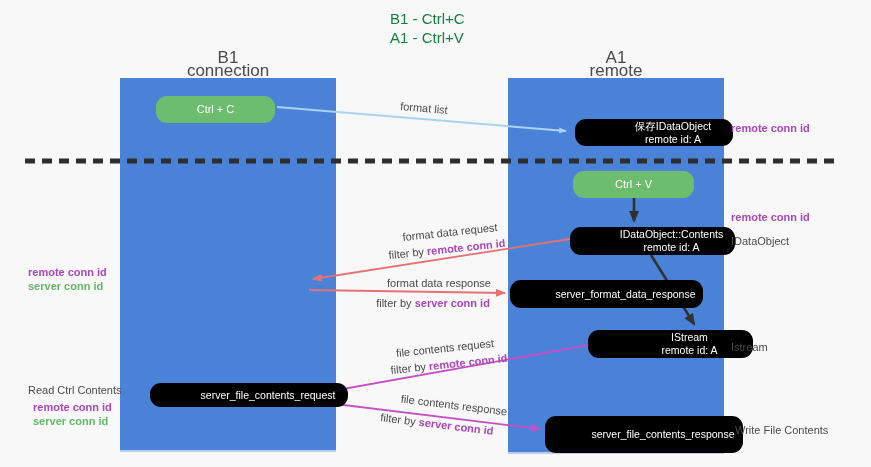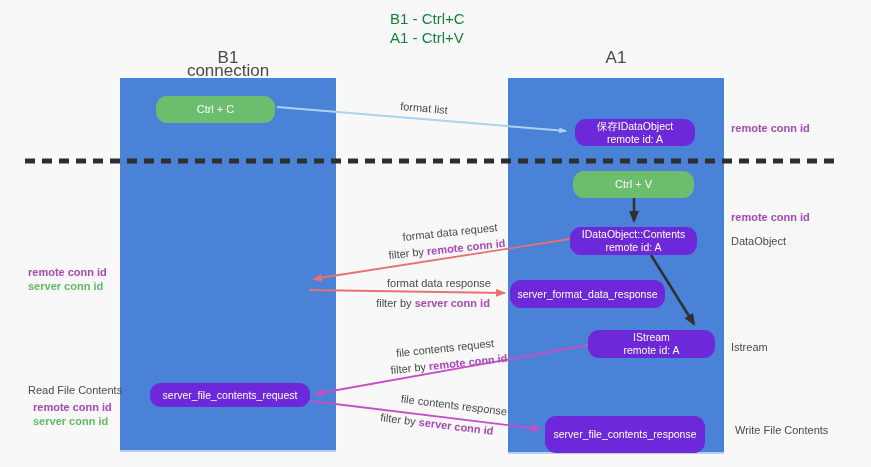--- a/index.html
+++ b/index.html
@@ -5,21 +5,21 @@
   html,body{margin:0;padding:0;}
   body{font-family:"Liberation Sans",sans-serif;background:#f1f1f1;}
   #stage{position:relative;width:871px;height:467px;background:#f8f8f8;overflow:hidden;}
   .abs{position:absolute;}
   #title{left:390px;top:9px;font-size:15px;line-height:19px;color:#15803d;}
   .col-header{width:216px;text-align:center;font-size:17px;line-height:13px;color:#4a4a4a;}
   .lane{width:216px;height:372px;background:#4a82d7;border-bottom:2px solid #b9cdef;}
   .box{display:flex;flex-direction:column;align-items:center;justify-content:center;
        color:#ffffff;font-size:11px;line-height:13px;text-align:center;white-space:nowrap;border-radius:11px;}
   .green{background:#6dbd6e;}
-  .orange{background:#6d28d9;font-size:10.5px;}
+  .orange{background:#000000;font-size:10.5px;padding-left:38px;}
   .lbl{transform:translate(-50%,-50%);white-space:nowrap;font-size:11px;color:#4a4a4a;}
   .purple{color:#ab47bc;font-weight:bold;}
   .greent{color:#62ba66;font-weight:bold;}
   .dark{color:#4a4a4a;}
   .side{font-size:11px;line-height:13px;white-space:nowrap;}
   svg.overlay{position:absolute;left:0;top:0;pointer-events:none;}
 </style>
 </head>
 <body>
 
@@ -29,20 +29,21 @@
     <div>B1 - Ctrl+C</div>
     <div>A1 - Ctrl+V</div>
   </div>
 
   <div class="abs col-header" style="left:120px;top:51px;">
     <div>B1</div>
     <div>connection</div>
   </div>
   <div class="abs col-header" style="left:508px;top:51px;">
     <div>A1</div>
+    <div>remote</div>
   </div>
 
   <div class="abs lane" style="left:120px;top:78px;"></div>
   <div class="abs lane" style="left:508px;top:78px;height:374px;"></div>
 
   <svg class="overlay" width="871" height="467">
     <defs>
       <marker id="ah-blue" markerWidth="9" markerHeight="7" refX="7" refY="3" orient="auto" markerUnits="userSpaceOnUse">
         <path d="M0,0 L8,3 L0,6 z" fill="#a9d3f1"></path>
       </marker>
@@ -124,23 +125,23 @@
     <span>filter by </span><span class="purple">remote conn id</span>
   </div>
 
   <div class="abs lbl" style="left:454px;top:405px;transform:translate(-50%,-50%) rotate(7deg);">file contents response</div>
   <div class="abs lbl" style="left:437px;top:424px;transform:translate(-50%,-50%) rotate(7deg);">
     <span>filter by </span><span class="purple">server conn id</span>
   </div>
 
   <div class="abs side purple" style="left:731px;top:122px;">remote conn id</div>
   <div class="abs side purple" style="left:731px;top:211px;">remote conn id</div>
-  <div class="abs side dark" style="left:731px;top:235px;">DataObject</div>
+  <div class="abs side dark" style="left:731px;top:235px;">IDataObject</div>
   <div class="abs side dark" style="left:731px;top:341px;">Istream</div>
   <div class="abs side dark" style="left:735px;top:424px;">Write File Contents</div>
 
   <div class="abs side purple" style="left:28px;top:266px;">remote conn id</div>
   <div class="abs side greent" style="left:28px;top:280px;">server conn id</div>
-  <div class="abs side dark" style="left:28px;top:384px;">Read File Contents</div>
+  <div class="abs side dark" style="left:28px;top:384px;">Read Ctrl Contents</div>
   <div class="abs side purple" style="left:33px;top:401px;">remote conn id</div>
   <div class="abs side greent" style="left:33px;top:415px;">server conn id</div>
 
 </div>
 
 </body></html>

